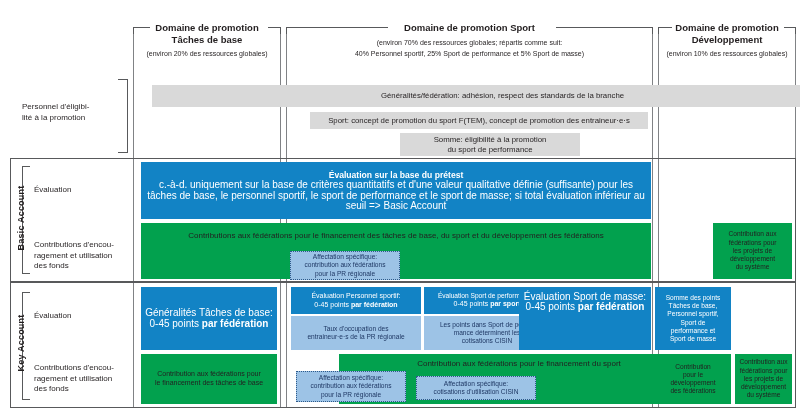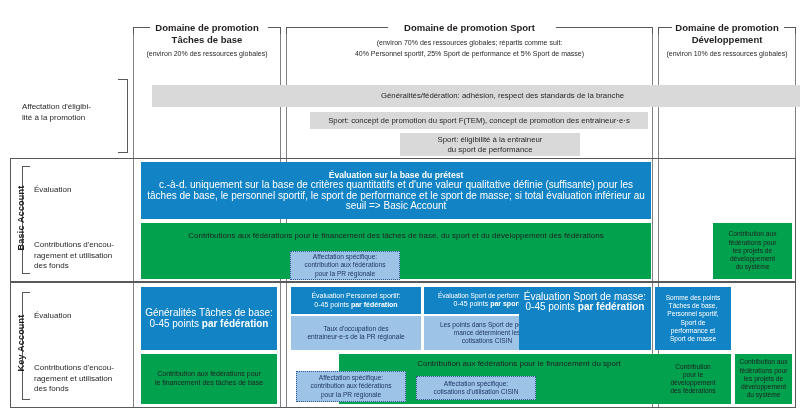--- a/index.html
+++ b/index.html
@@ -75,31 +75,31 @@
   </div>
 
   <div class="vsep" style="left:133px;top:34px;height:374px;"></div>
   <div class="vsep" style="left:280px;top:34px;height:374px;"></div>
   <div class="vsep" style="left:286px;top:34px;height:374px;"></div>
   <div class="vsep" style="left:652px;top:34px;height:374px;"></div>
   <div class="vsep" style="left:658px;top:34px;height:374px;"></div>
   <div class="vsep" style="left:795px;top:34px;height:374px;"></div>
 
   <div class="abs rowlabel" style="left:22px;top:102px;width:100px;">
-    <div>Affectation d'éligibi-</div>
+    <div>Personnel d'éligibi-</div>
     <div>lité à la promotion</div>
   </div>
   <div class="lbracket" style="left:118px;top:79px;width:10px;height:74px;"></div>
 
   <div class="abs grey" style="left:152px;top:85px;width:701px;height:22px;">Généralités/fédération: adhésion, respect des standards de la branche</div>
 
   <div class="abs grey" style="left:310px;top:112px;width:338px;height:17px;">Sport: concept de promotion du sport F(TEM), concept de promotion des entraineur·e·s</div>
 
   <div class="abs grey" style="left:400px;top:133px;width:180px;height:23px;flex-direction:column;">
-    <div>Sport: éligibilité à la entraineur</div>
+    <div>Somme: éligibilité à la promotion</div>
     <div>du sport de performance</div>
   </div>
 
   <div class="outer" style="left:10px;top:158px;width:786px;height:124px;"></div>
 
   <div class="lbracket-l" style="left:22px;top:166px;width:8px;height:108px;"></div>
   <div class="abs" style="left:-19px;top:213px;width:80px;height:14px;">
     <div class="sectlabel rot" style="text-align:center;">Basic Account</div>
   </div>
 

